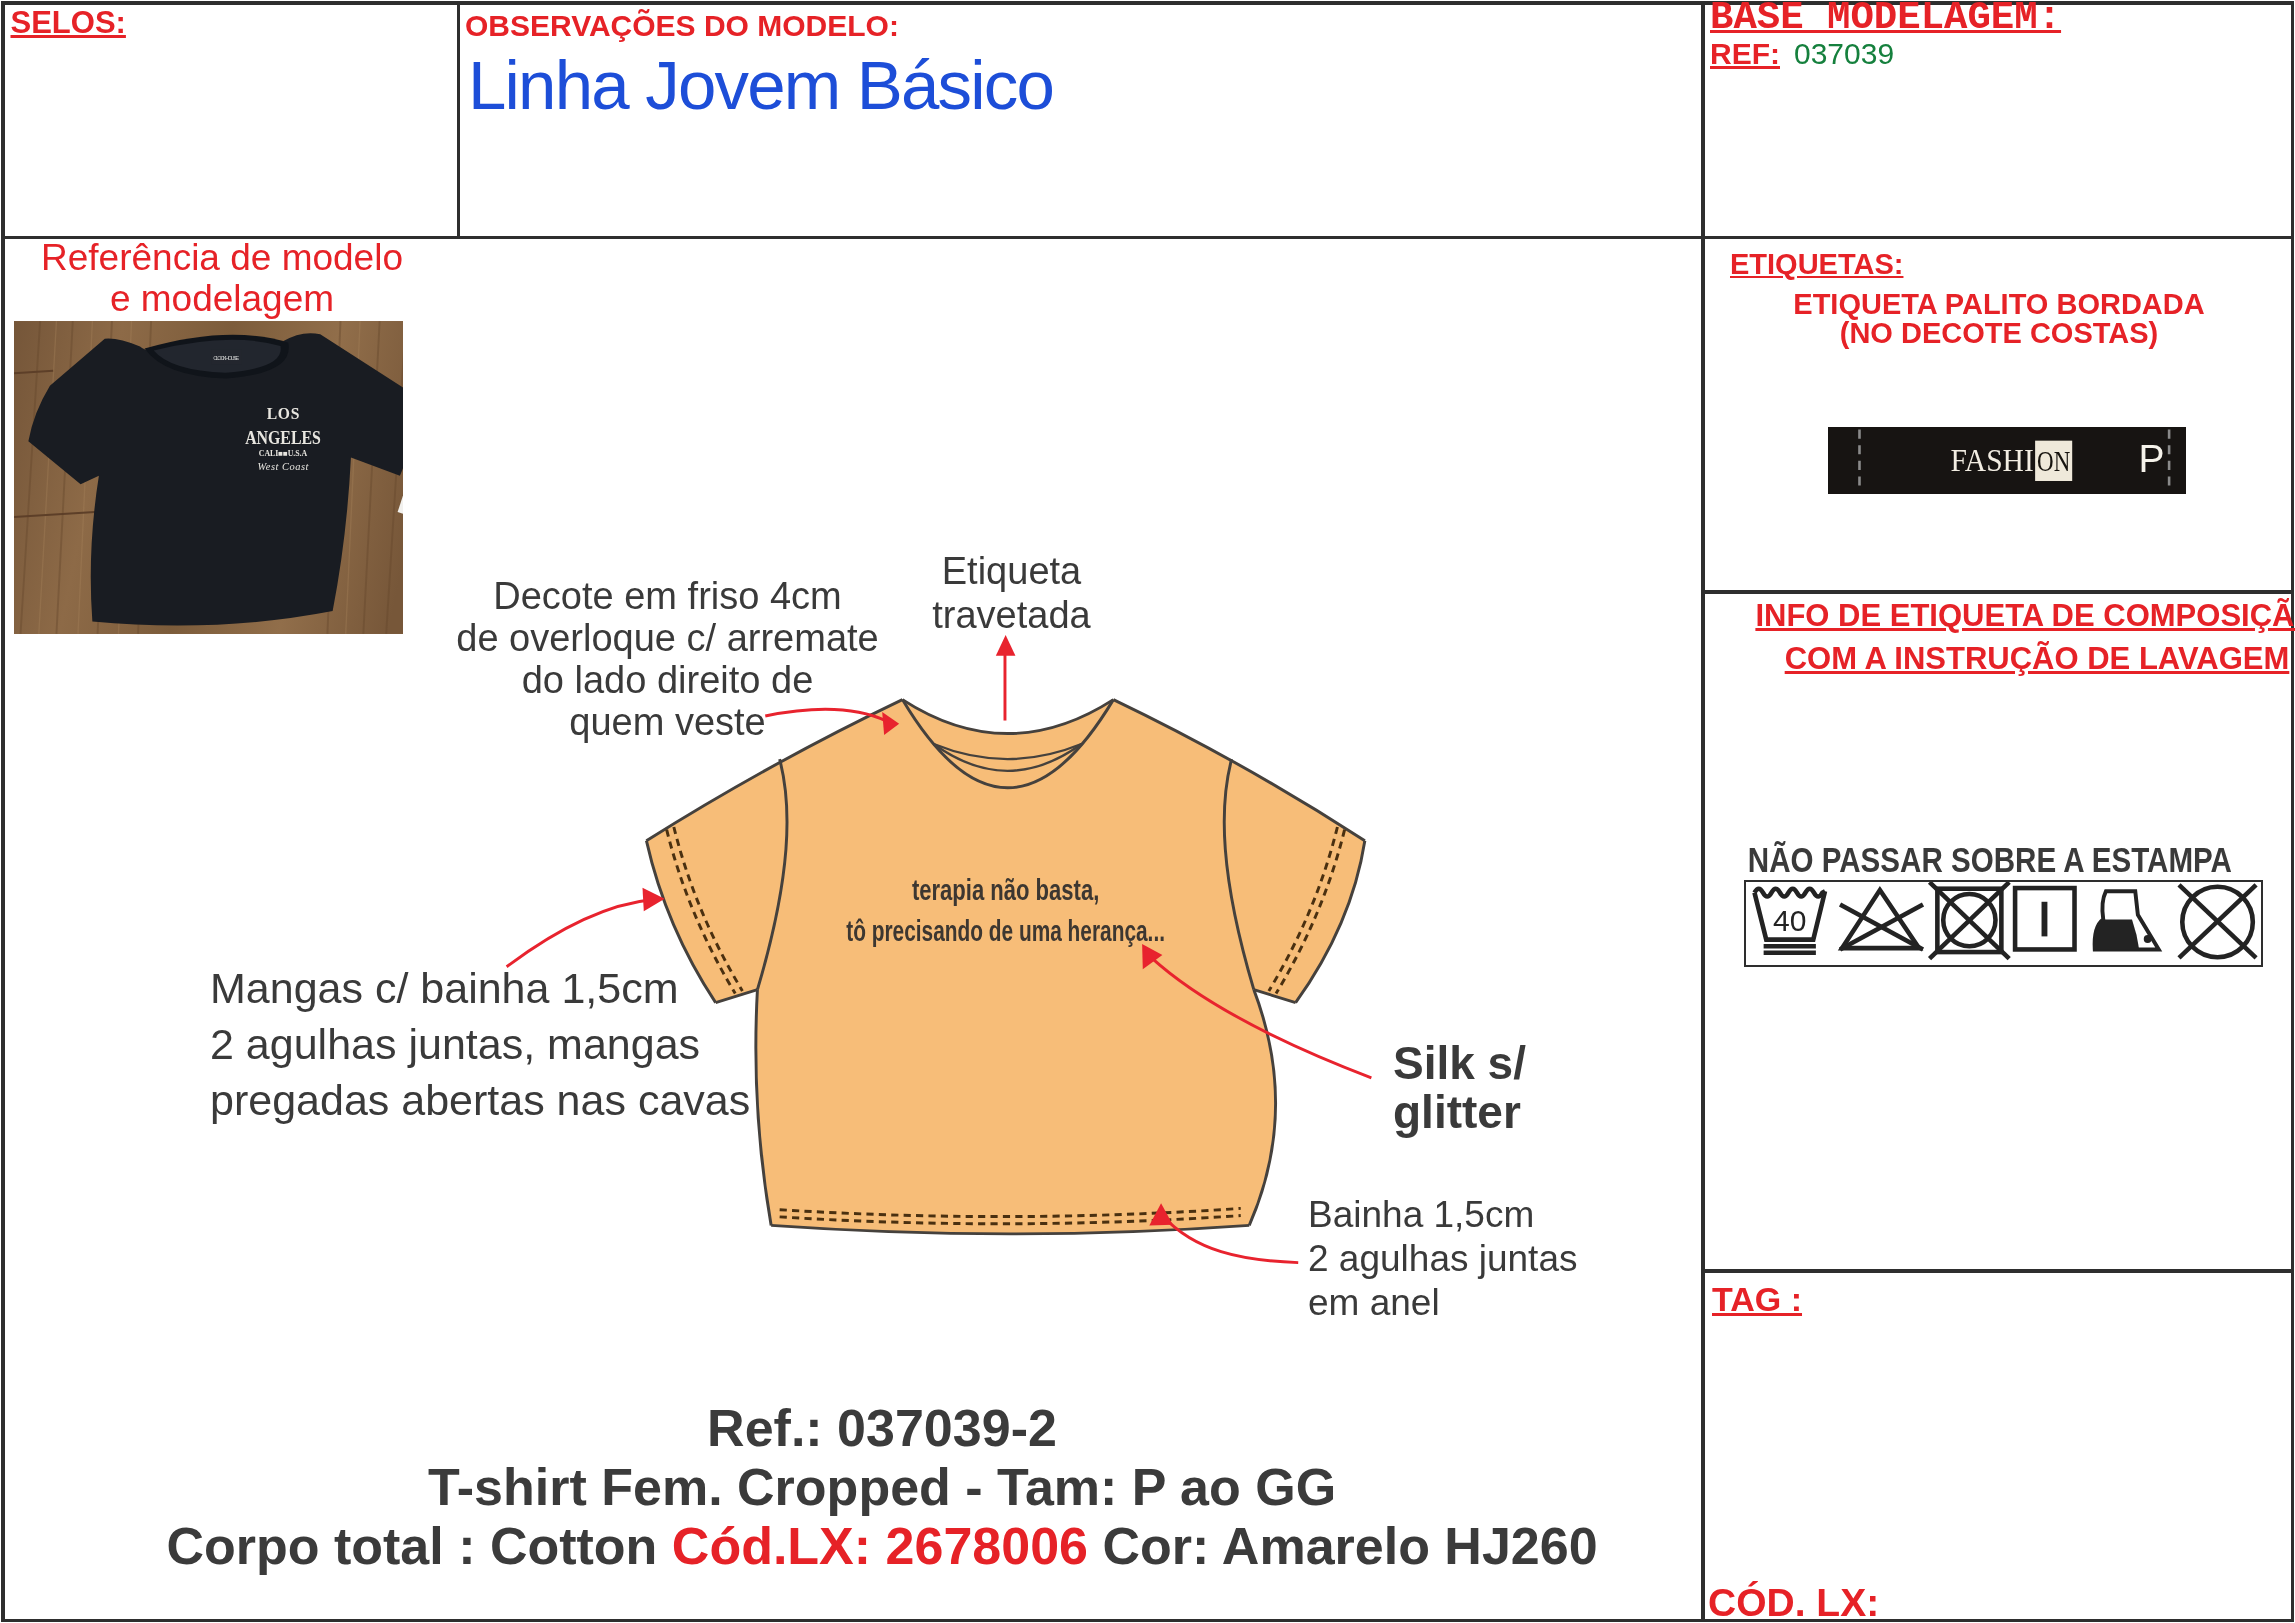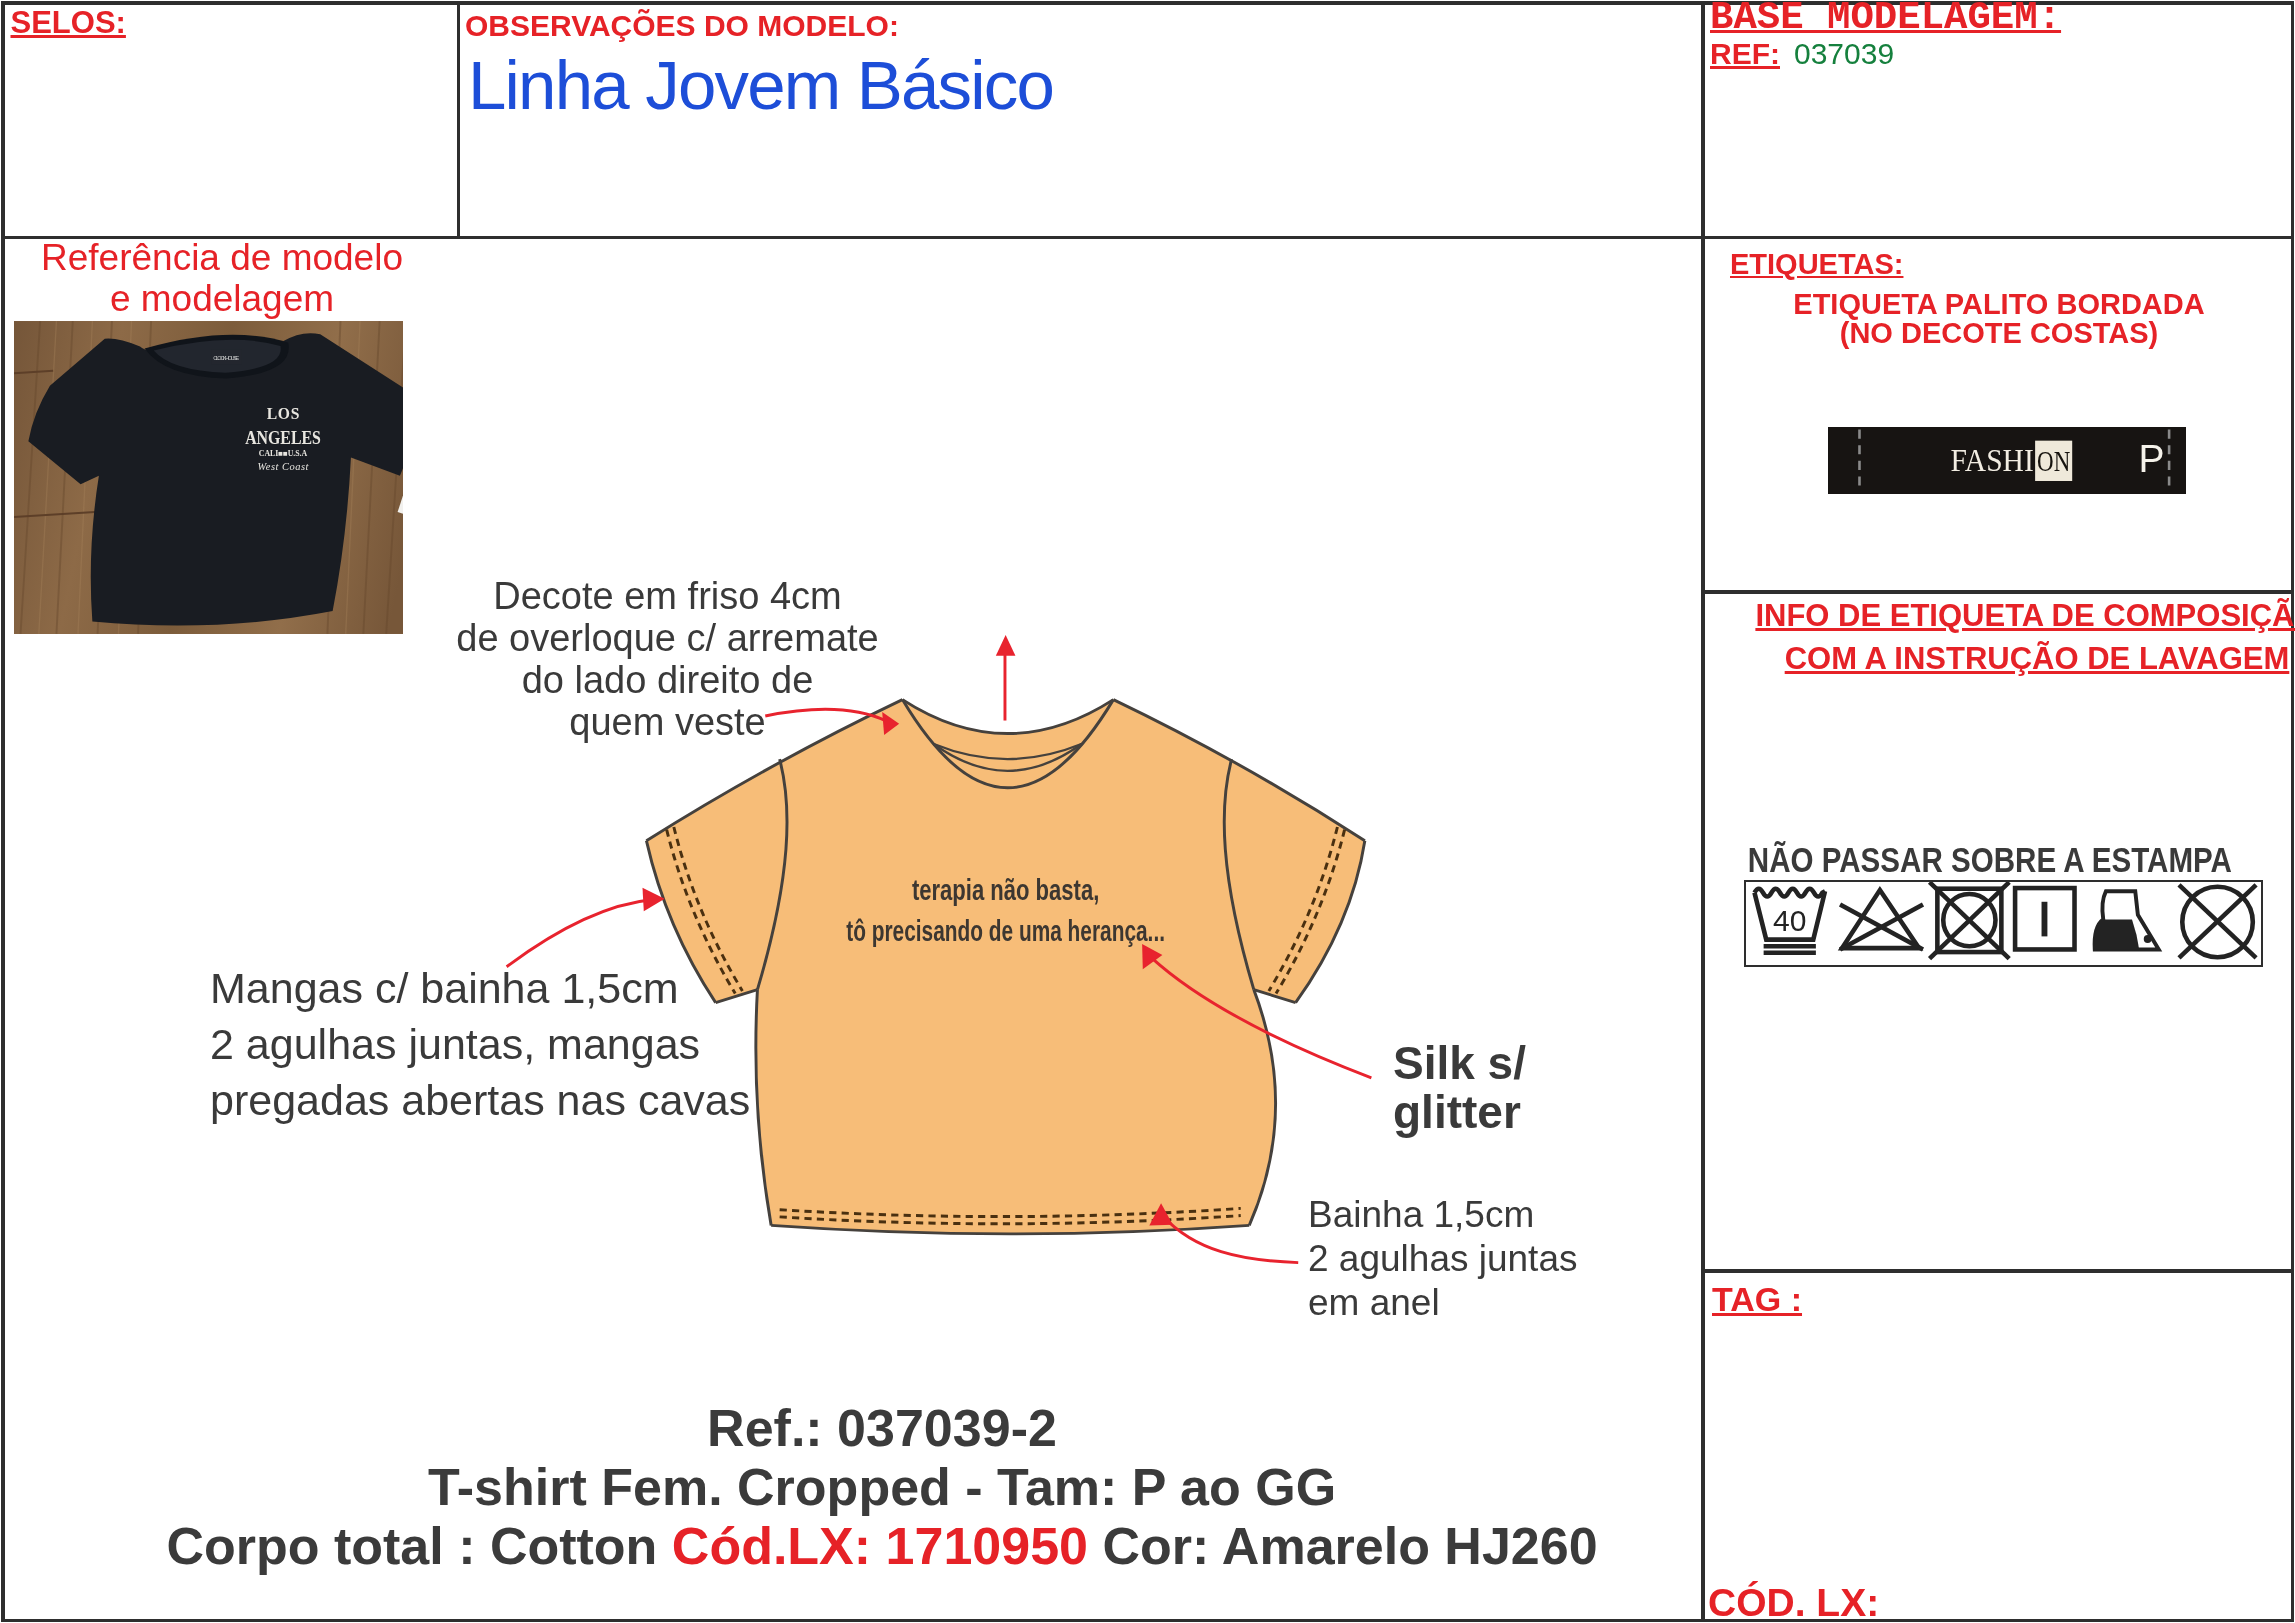--- a/index.html
+++ b/index.html
@@ -160,26 +160,27 @@
         <circle cx="1" cy="1" r="54"></circle>
         <path d="M-58,-56 L60,56"></path>
           <path d="M60,-56 L-58,56"></path>
       </g>
     </svg>
   </div>
 
   <div class="t red bold u" style="left:1712px;top:1278px;font-size:34px;line-height:42px;">TAG :</div>
   <div class="t red bold" style="left:1708px;top:1580px;font-size:39px;line-height:45px;">CÓD. LX:</div>
 
+  <div class="t dk" style="left:783px;top:549px;width:457px;font-size:38px;line-height:44px;text-align:center;white-space:normal;">Etiqueta<br>travetada</div>
   <div class="t dk" style="left:439px;top:575px;width:457px;font-size:38px;line-height:42px;text-align:center;white-space:normal;">Decote em friso 4cm<br>de overloque c/ arremate<br>do lado direito de<br>quem veste</div>
   <div class="t dk" style="left:210px;top:960px;font-size:43px;line-height:56px;">Mangas c/ bainha 1,5cm<br>2 agulhas juntas, mangas<br>pregadas abertas nas cavas</div>
   <div class="t dk bold" style="left:1393px;top:1039px;font-size:46px;line-height:49px;">Silk s/<br>glitter</div>
   <div class="t dk" style="left:1308px;top:1193px;font-size:37px;line-height:44px;">Bainha 1,5cm<br>2 agulhas juntas<br>em anel</div>
 
-  <div class="t bold" style="left:98px;top:1399px;width:1568px;font-size:52px;line-height:59px;text-align:center;color:#3b3b3b;">Ref.: 037039-2<br>T-shirt Fem. Cropped - Tam: P ao GG<br>Corpo total : Cotton <span style="color:#e62227;">Cód.LX: 1710950</span> Cor: Amarelo HJ260</div>
+  <div class="t bold" style="left:98px;top:1399px;width:1568px;font-size:52px;line-height:59px;text-align:center;color:#3b3b3b;">Ref.: 037039-2<br>T-shirt Fem. Cropped - Tam: P ao GG<br>Corpo total : Cotton <span style="color:#e62227;">Cód.LX: 2678006</span> Cor: Amarelo HJ260</div>
 
   <svg id="draw" style="position:absolute;left:457px;top:555px;" width="1045" height="719" viewBox="700 850 1600 1100" fill="none">
 
     <path d="M1382,1071
              Q1543,1341 1705,1071
              Q1903,1166 2090,1287
              Q2070,1415 1984,1535
              L1920,1515
              Q1990,1700 1913,1876
              Q1548,1902 1181,1876

